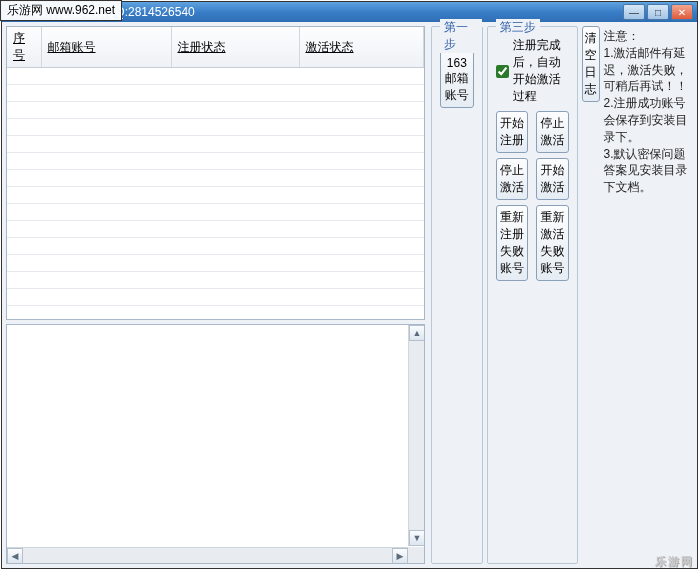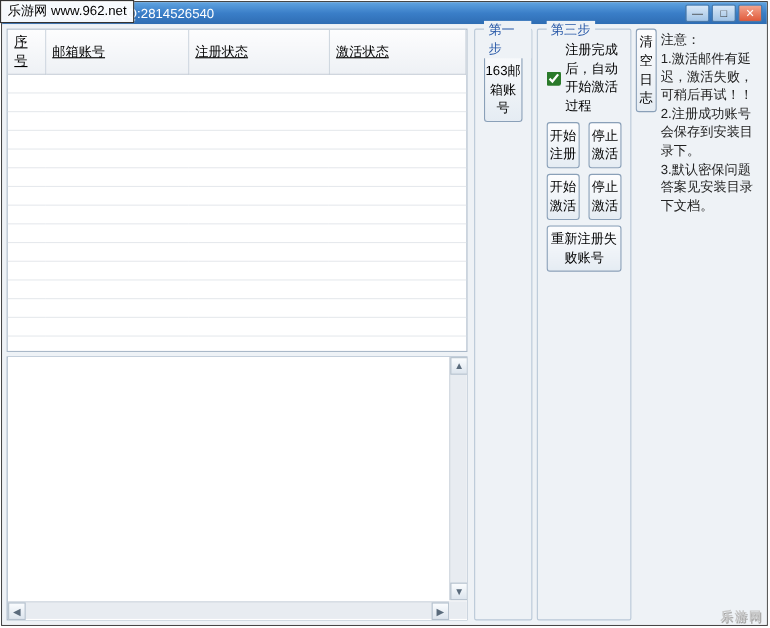--- a/index.html
+++ b/index.html
@@ -302,25 +302,26 @@
           <div class="group-title">第三步</div>
           <div class="chk-row">
             <input type="checkbox" class="chk" checked="" style="">
             <label>注册完成后，自动开始激活过程</label>
           </div>
           <div class="btn-row">
             <button class="btn">开始注册</button>
             <button class="btn">停止激活</button>
           </div>
           <div class="btn-row">
+            <button class="btn">停止激活</button>
             <button class="btn">开始激活</button>
-            <button class="btn">停止激活</button>
           </div>
           <div class="btn-row">
             <button class="btn">重新注册失败账号</button>
+            <button class="btn">重新激活失败账号</button>
           </div>
         </div>
 
         <div class="single-btn-wrap">
           <button class="btn">清空日志</button>
         </div>
 
         <div class="notes">
           <div>注意：</div>
           <div>1.激活邮件有延迟，激活失败，可稍后再试！！</div>

